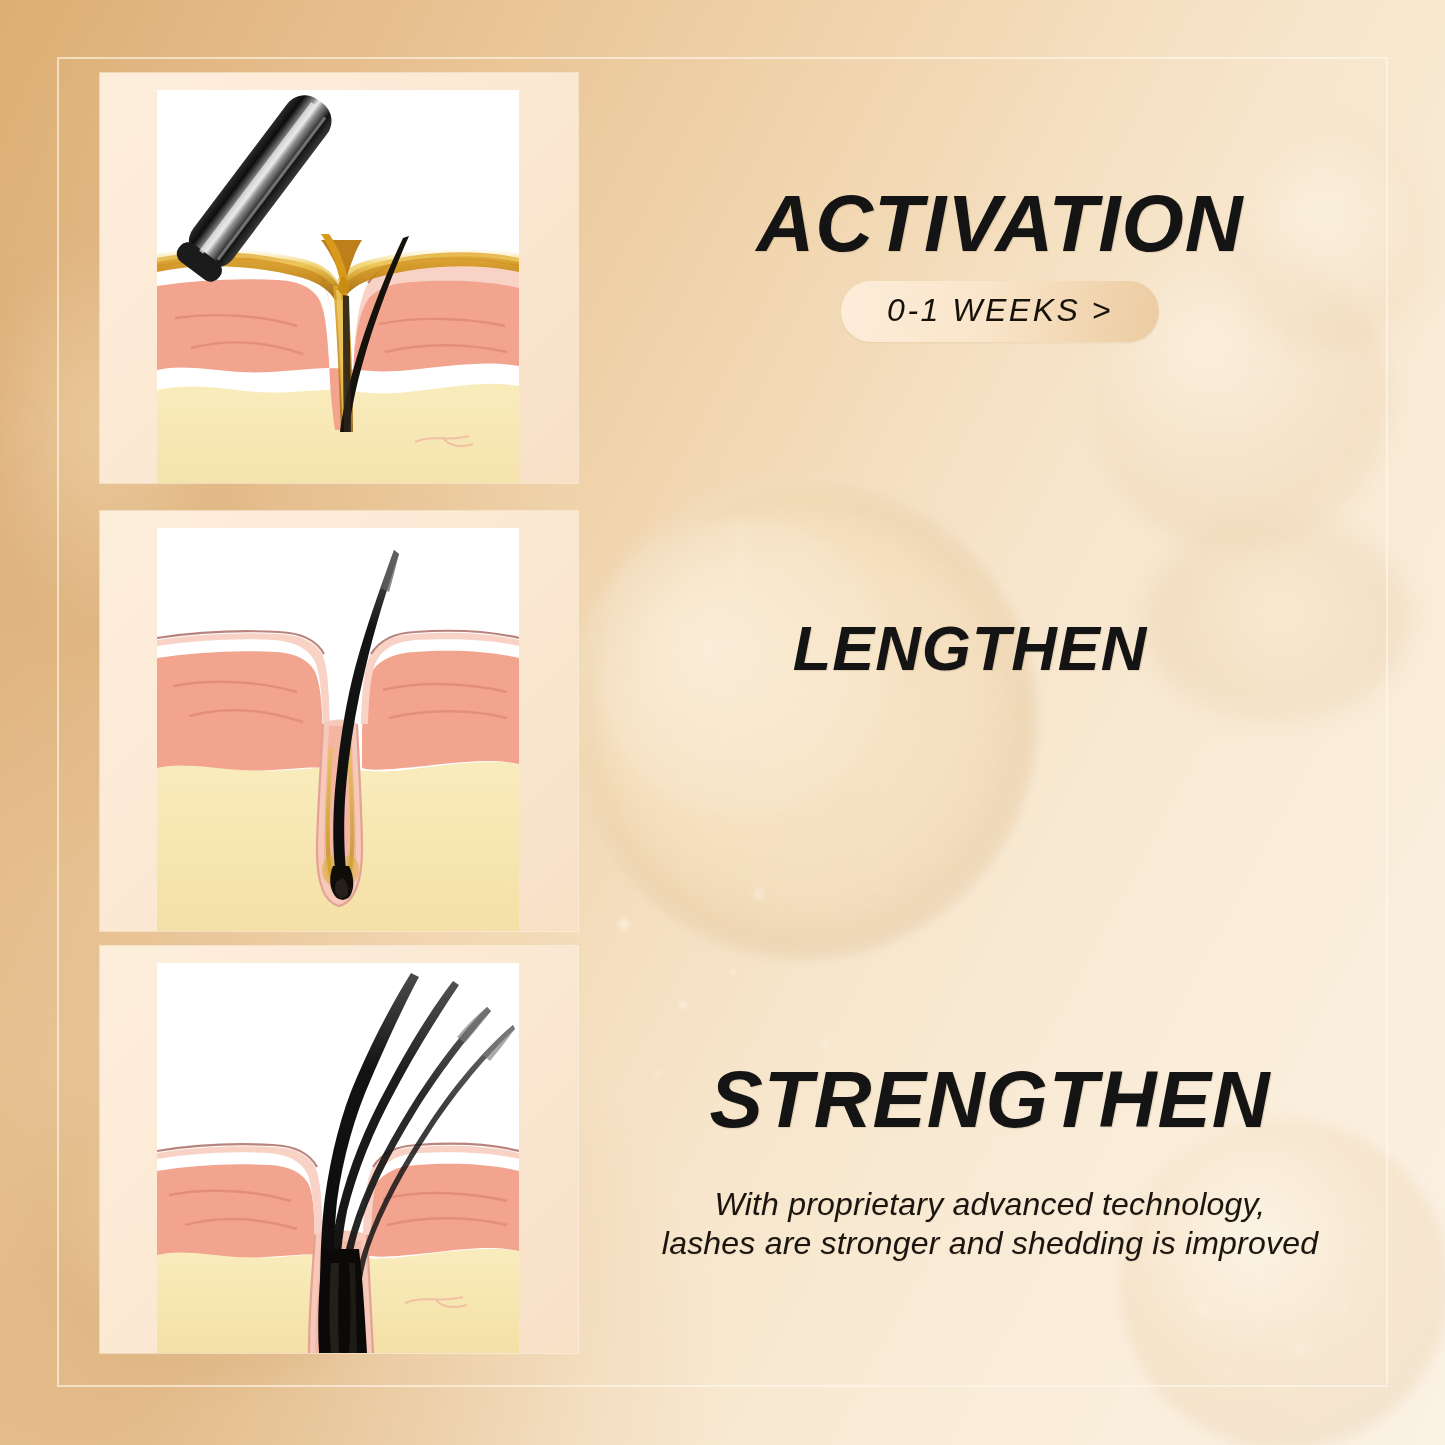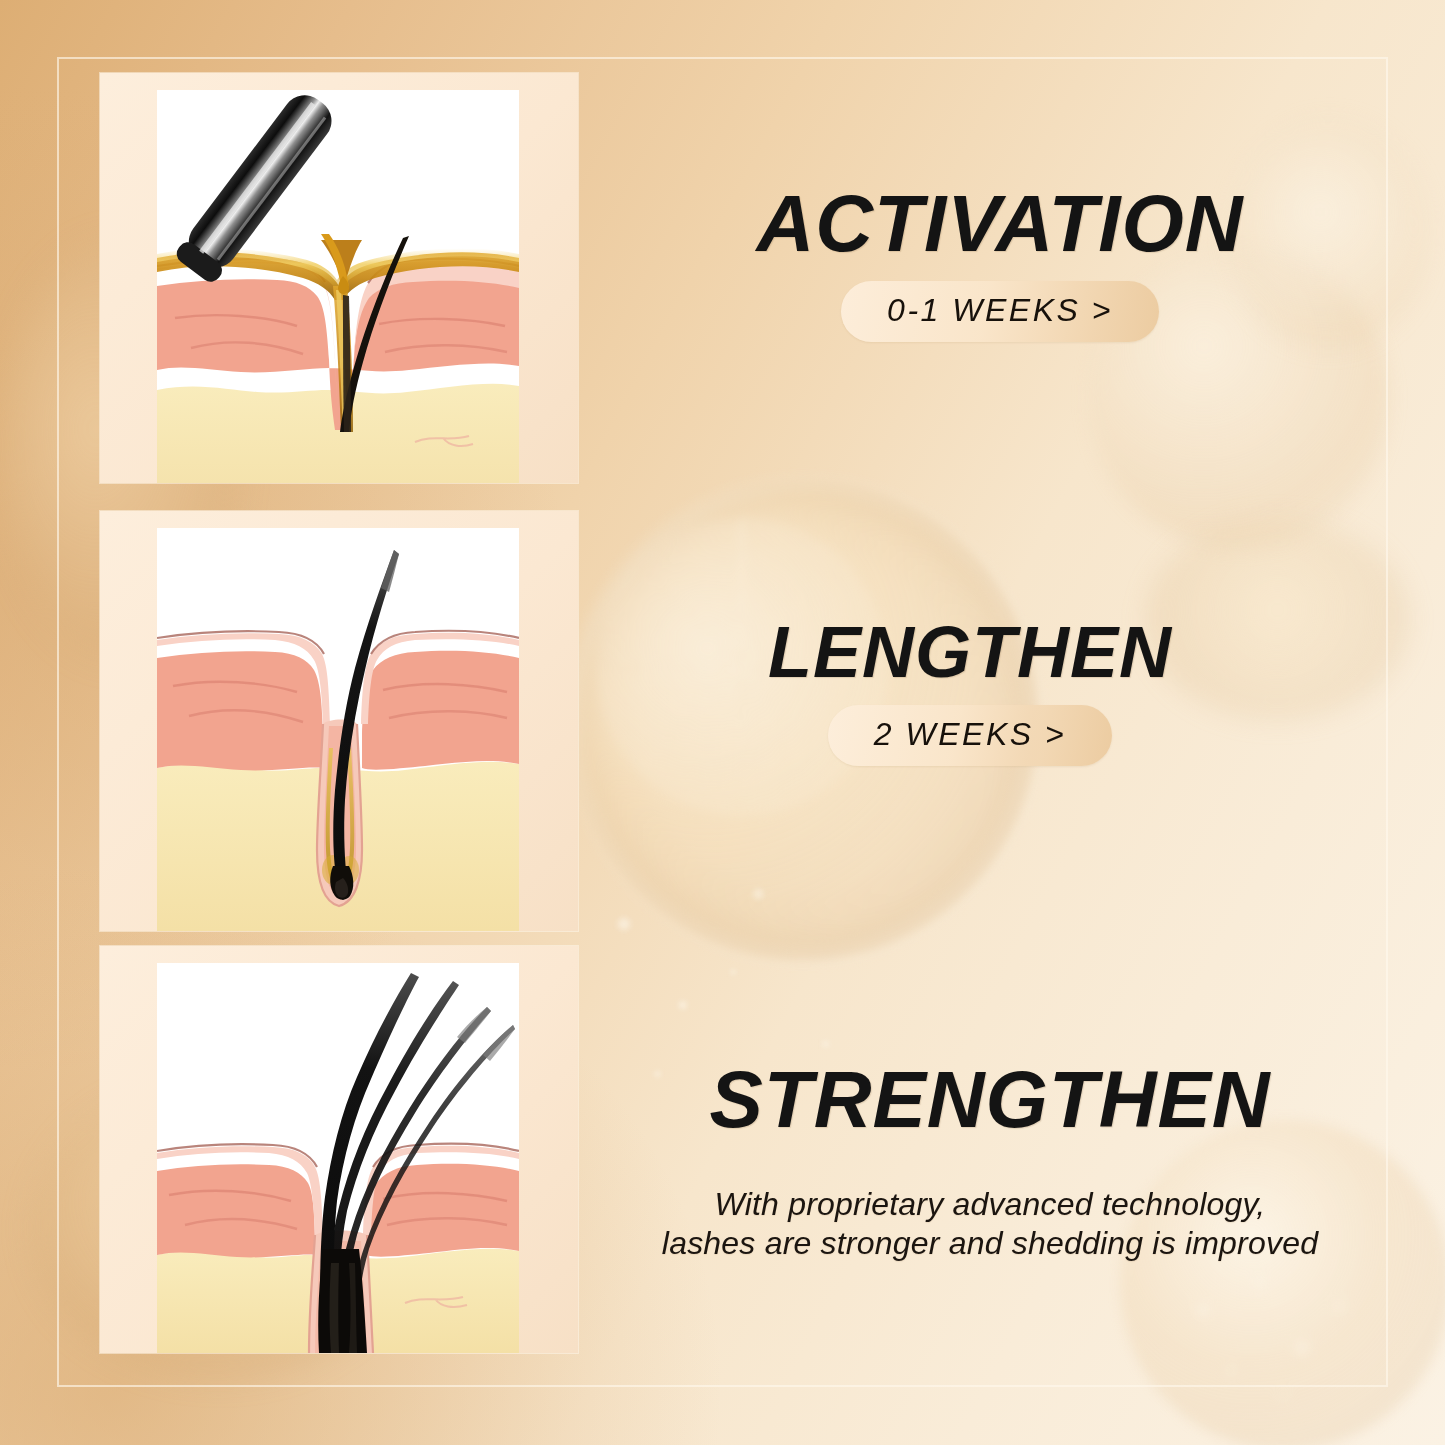--- a/index.html
+++ b/index.html
@@ -134,21 +134,21 @@
     font-weight:bold;
     font-style:italic;
     font-size:79px;
     line-height:.96;
     letter-spacing:1px;
     color:#141414;
     text-shadow:1px 1px 1px rgba(120,86,48,.18);
     white-space:nowrap;
   }
   #step1 .step-title { font-size:80px; }
-  #step2 .step-title { font-size:72px; }
+  #step2 .step-title { font-size:63px; }
   #step3 .step-title { font-size:80px;text-align:center; }
 
   .pill-wrap { margin-top:18px; display:flex; justify-content:center; }
   .pill {
     display:inline-block;
     padding:11px 46px 13px 46px;
     border-radius:34px;
     background:linear-gradient(100deg, rgba(253,238,219,.96) 0%, rgba(250,230,203,.92) 45%, rgba(234,199,153,.86) 100%);
     font-family:"Liberation Sans", sans-serif;
     font-style:italic;
@@ -445,23 +445,20 @@
 
   <div class="step" id="step1">
     <div class="step-title">ACTIVATION</div>
     <div class="pill-wrap">
       <span class="pill">0-1 WEEKS &gt;</span>
     </div>
   </div>
 
   <div class="step" id="step2">
     <div class="step-title">LENGTHEN</div>
-    <div class="pill-wrap">
-      <span class="pill">2 WEEKS &gt;</span>
-    </div>
   </div>
 
   <div class="step" id="step3">
     <div class="step-title">STRENGTHEN</div>
     <div class="tagline">
       <span>With proprietary advanced technology,</span>
       <span>lashes are stronger and shedding is improved</span>
     </div>
   </div>
 

